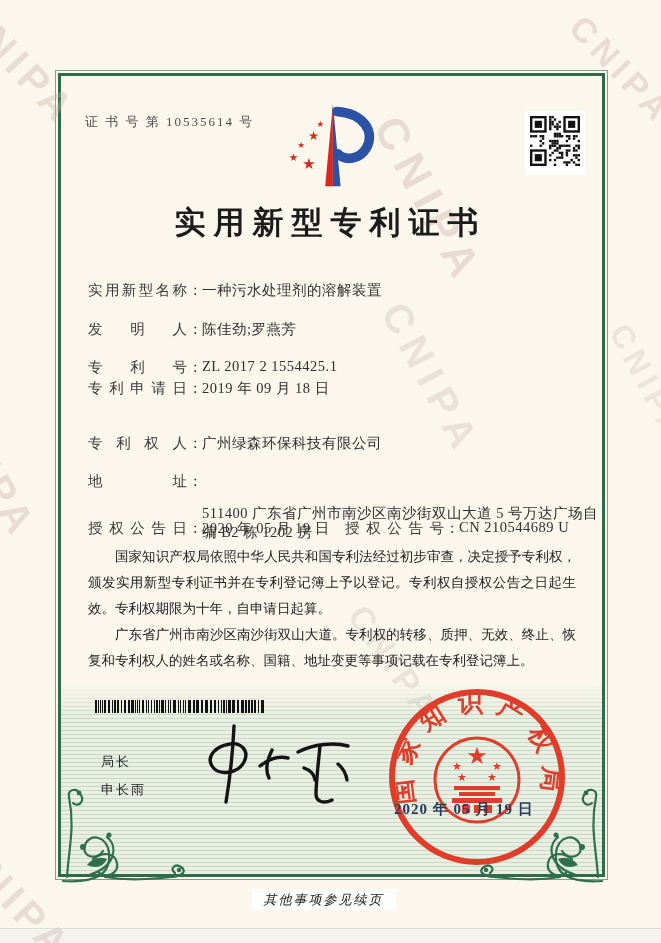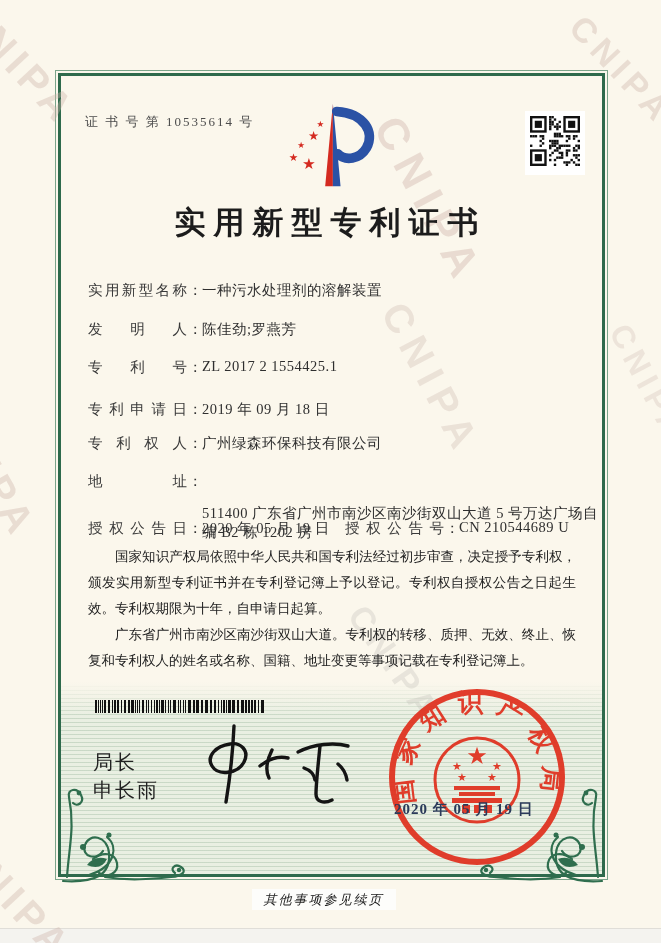--- a/index.html
+++ b/index.html
@@ -76,23 +76,23 @@
   .paras{
     position:absolute;left:88px;top:544px;width:488px;z-index:2;
     font-size:13.5px;line-height:26px;color:#222;
     text-align:justify;
   }
   .paras p{margin:0;text-indent:2em;}
 
   
   .barcode{position:absolute;left:95px;top:700px;z-index:2;}
   .director{
-    position:absolute;left:93px;top:748px;z-index:2;
+    position:absolute;left:101px;top:748px;z-index:2;
     font-family:"Liberation Sans","DejaVu Sans",sans-serif;
-    font-size:20px;color:#222;line-height:28px;letter-spacing:2px;
+    font-size:13px;color:#222;line-height:28px;letter-spacing:2px;
   }
   .signature{position:absolute;left:192px;top:722px;z-index:3;}
   .seal{position:absolute;left:382px;top:682px;z-index:3;opacity:0.93;}
   .seal-date{
     position:absolute;left:394px;top:800px;width:175px;z-index:4;
     font-size:15px;font-weight:bold;color:#2b3a5a;letter-spacing:1px;white-space:nowrap;
   }
   .page-no{
     position:absolute;left:55px;width:551px;top:850px;z-index:2;
     text-align:center;font-size:12.5px;letter-spacing:2px;color:#333;
@@ -291,21 +291,21 @@
   <div class="fields">
     <div class="frow" style="top:0">
       <span class="lbl">实用新型名称</span><span class="colon">：</span><span class="val">一种污水处理剂的溶解装置</span>
     </div>
     <div class="frow" style="top:39px">
       <span class="lbl">发明人</span><span class="colon">：</span><span class="val">陈佳劲;罗燕芳</span>
     </div>
     <div class="frow" style="top:77px">
       <span class="lbl">专利号</span><span class="colon">：</span><span class="val">ZL 2017 2 1554425.1</span>
     </div>
-    <div class="frow" style="top:119px">
+    <div class="frow" style="top:98px">
       <span class="lbl">专利申请日</span><span class="colon">：</span><span class="val">2019 年 09 月 18 日</span>
     </div>
     <div class="frow" style="top:153px">
       <span class="lbl">专利权人</span><span class="colon">：</span><span class="val">广州绿森环保科技有限公司</span>
     </div>
     <div class="frow" style="top:191px">
       <span class="lbl">地址</span><span class="colon">：</span><span class="val wrap">511400 广东省广州市南沙区南沙街双山大道 5 号万达广场自编 B2 栋 1202 房</span>
     </div>
     <div class="frow" style="top:238px">
       <span class="lbl">授权公告日</span><span class="colon">：</span><span class="val">2020 年 05 月 19 日</span>

